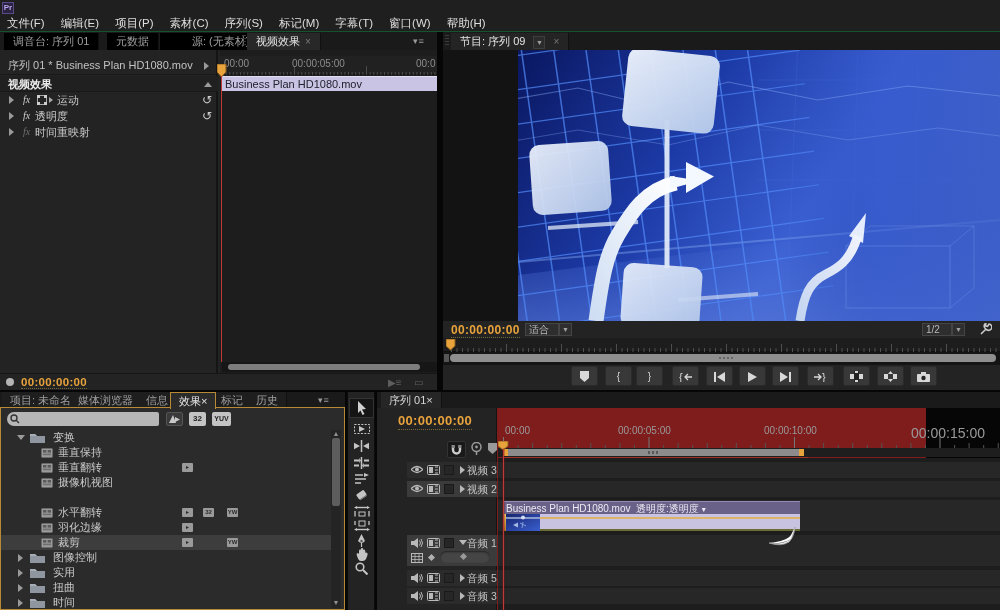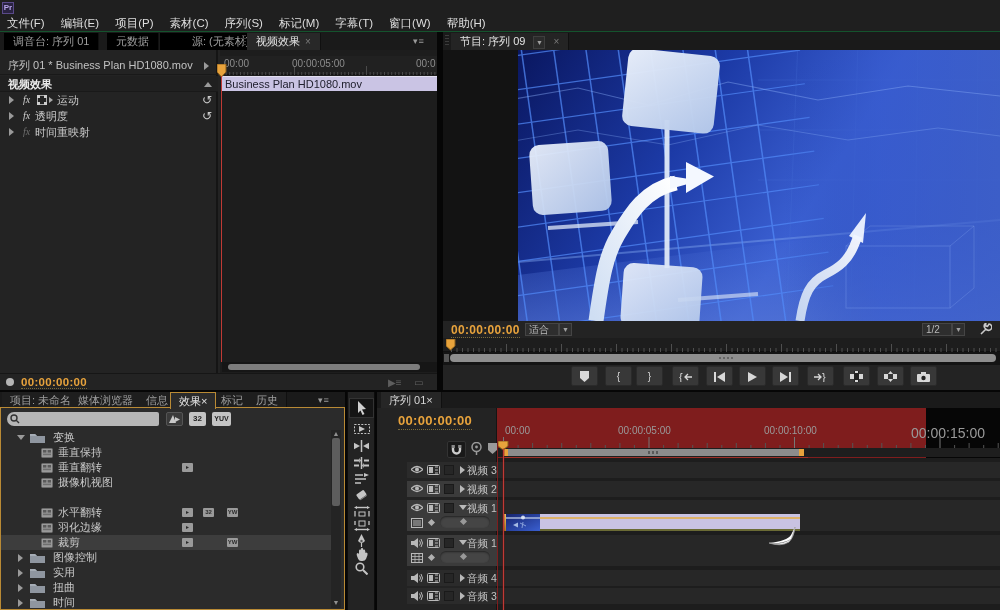--- a/index.html
+++ b/index.html
@@ -768,44 +768,20 @@
           </svg>
           <svg width="13" height="10" style="position:absolute;left:20px;top:3px;">
             <rect x="0.5" y="0.5" width="12" height="9" rx="1" fill="none" stroke="#b9b9b9"></rect>
             <rect x="2" y="2" width="4" height="6" fill="#b9b9b9"></rect>
             <path d="M8 2 H11 M8 5 H11 M8 8 H11" stroke="#b9b9b9"></path>
           </svg>
           <span style="position:absolute;left:37px;top:3px;width:10px;height:10px;background:#262626;border:1px solid #1a1a1a;"></span>
           <span class="tri tri-r" style="position:absolute;left:53px;top:4px;border-left-color:#b9b9b9;"></span>
           <span class="trk-label" style="left:60px;top:2px;font-size:10.5px;">视频 2</span>
         </div>
-        <div class="trk-box" style="top: 108px; height: 31px;">
-          <svg width="12" height="9" style="position:absolute;left:4px;top:3px;">
-            <path d="M0 4.5 Q6 -1.5 12 4.5 Q6 10.5 0 4.5 Z" fill="none" stroke="#b9b9b9" stroke-width="1.2"></path>
-            <circle cx="6" cy="4.5" r="2" fill="#b9b9b9"></circle>
-          </svg>
-          <svg width="13" height="10" style="position:absolute;left:20px;top:3px;">
-            <rect x="0.5" y="0.5" width="12" height="9" rx="1" fill="none" stroke="#b9b9b9"></rect>
-            <rect x="2" y="2" width="4" height="6" fill="#b9b9b9"></rect>
-            <path d="M8 2 H11 M8 5 H11 M8 8 H11" stroke="#b9b9b9"></path>
-          </svg>
-          <span style="position:absolute;left:37px;top:3px;width:10px;height:10px;background:#262626;border:1px solid #1a1a1a;"></span>
-          <span class="tri tri-d" style="position:absolute;left:52px;top:5px;border-top-color:#b9b9b9;"></span>
-          <span class="trk-label" style="left:60px;top:2px;font-size:10.5px;">视频 1</span>
-          <svg width="12" height="10" style="position:absolute;left:4px;top:18px;">
-            <rect x="0.5" y="0.5" width="11" height="9" fill="none" stroke="#b9b9b9"></rect>
-            <rect x="2" y="2" width="8" height="6" fill="#777"></rect>
-          </svg>
-          <svg width="9" height="9" style="position:absolute;left:20px;top:18px;">
-            <rect x="2" y="2" width="5" height="5" transform="rotate(45 4.5 4.5)" fill="#b0b0b0"></rect>
-          </svg>
-          <span style="position:absolute;left:33px;top:16px;width:50px;height:12px;background:#454545;border-radius:6px;box-shadow:inset 0 1px 2px #222;">
-            <span style="position:absolute;left:21px;top:2.5px;width:5px;height:5px;background:#999;transform:rotate(45deg);"></span>
-          </span>
-        </div>
         <div class="trk-box" style="top: 143px; height: 31px;">
           <svg width="12" height="10" style="position:absolute;left:4px;top:3px;">
             <path d="M0 3 H3 L7 0 V10 L3 7 H0 Z" fill="#b9b9b9"></path>
             <path d="M8.5 2.5 Q10.5 5 8.5 7.5 M10 1 Q13 5 10 9" stroke="#b9b9b9" fill="none" stroke-width="1"></path>
           </svg>
           <svg width="13" height="10" style="position:absolute;left:20px;top:3px;">
             <rect x="0.5" y="0.5" width="12" height="9" rx="1" fill="none" stroke="#b9b9b9"></rect>
             <rect x="2" y="2" width="4" height="6" fill="#b9b9b9"></rect>
             <path d="M8 2 H11 M8 5 H11 M8 8 H11" stroke="#b9b9b9"></path>
           </svg>
@@ -828,21 +804,21 @@
             <path d="M0 3 H3 L7 0 V10 L3 7 H0 Z" fill="#b9b9b9"></path>
             <path d="M8.5 2.5 Q10.5 5 8.5 7.5 M10 1 Q13 5 10 9" stroke="#b9b9b9" fill="none" stroke-width="1"></path>
           </svg>
           <svg width="13" height="10" style="position:absolute;left:20px;top:3px;">
             <rect x="0.5" y="0.5" width="12" height="9" rx="1" fill="none" stroke="#b9b9b9"></rect>
             <rect x="2" y="2" width="4" height="6" fill="#b9b9b9"></rect>
             <path d="M8 2 H11 M8 5 H11 M8 8 H11" stroke="#b9b9b9"></path>
           </svg>
           <span style="position:absolute;left:37px;top:3px;width:10px;height:10px;background:#262626;border:1px solid #1a1a1a;"></span>
           <span class="tri tri-r" style="position:absolute;left:53px;top:4px;border-left-color:#b9b9b9;"></span>
-          <span class="trk-label" style="left:60px;top:2px;font-size:10.5px;">音频 4</span>
+          <span class="trk-label" style="left:60px;top:2px;font-size:10.5px;">音频 5</span>
         </div>
         <div class="trk-box dim" style="top: 196px; height: 16px;">
           <svg width="12" height="10" style="position:absolute;left:4px;top:3px;">
             <path d="M0 3 H3 L7 0 V10 L3 7 H0 Z" fill="#b9b9b9"></path>
             <path d="M8.5 2.5 Q10.5 5 8.5 7.5 M10 1 Q13 5 10 9" stroke="#b9b9b9" fill="none" stroke-width="1"></path>
           </svg>
           <svg width="13" height="10" style="position:absolute;left:20px;top:3px;">
             <rect x="0.5" y="0.5" width="12" height="9" rx="1" fill="none" stroke="#b9b9b9"></rect>
             <rect x="2" y="2" width="4" height="6" fill="#b9b9b9"></rect>
             <path d="M8 2 H11 M8 5 H11 M8 8 H11" stroke="#b9b9b9"></path>
@@ -933,20 +909,25 @@
     <div class="abs" id="tl-lanes" style="left:0;top:0;width:623px;height:218px;">
         <div class="lane" style="top: 70px; height: 16px; background: rgb(39, 39, 39);"></div>
         <div class="lane" style="top: 89px; height: 16px; background: rgb(39, 39, 39);"></div>
         <div class="lane" style="top: 108px; height: 31px; background: rgb(39, 39, 39);"></div>
         <div class="lane" style="top: 143px; height: 31px; background: rgb(39, 39, 39);"></div>
         <div class="lane" style="top: 178px; height: 16px; background: rgb(39, 39, 39);"></div>
         <div class="lane" style="top: 196px; height: 16px; background: rgb(39, 39, 39);"></div>
       </div>
 
     <div class="abs" id="tl-clip" style="left:126px;top:109px;width:297px;height:30px;">
+      <div class="clip-title" style="position:absolute;left:0;top:0;width:297px;height:13px;border-top:1px solid #938bb5;padding-left:3px;">
+        <span>Business Plan HD1080.mov</span>&nbsp;
+        <span>透明度:透明度</span>
+        <span style="font-size:8px;"> ▾</span>
+      </div>
       <div class="clip-body" style="position:absolute;left:0;top:13px;width:297px;height:17px;border-bottom:2px solid #6b6b35;">
         <div class="abs" style="left:0;top:3px;width:297px;height:1.5px;background:#ddb269;"></div>
         <div class="abs" style="left:0;top:0;width:3px;height:17px;background:linear-gradient(#f0c060,#b07820);"></div>
         <svg class="abs" style="left:3px;top:0;" width="34" height="17">
           <defs>
               <linearGradient id="thumbg" x1="0" y1="0" x2="1" y2="1">
             <stop offset="0" stop-color="#16246e"></stop>
                 <stop offset="1" stop-color="#3a5fd0"></stop>
           </linearGradient>
             </defs>

